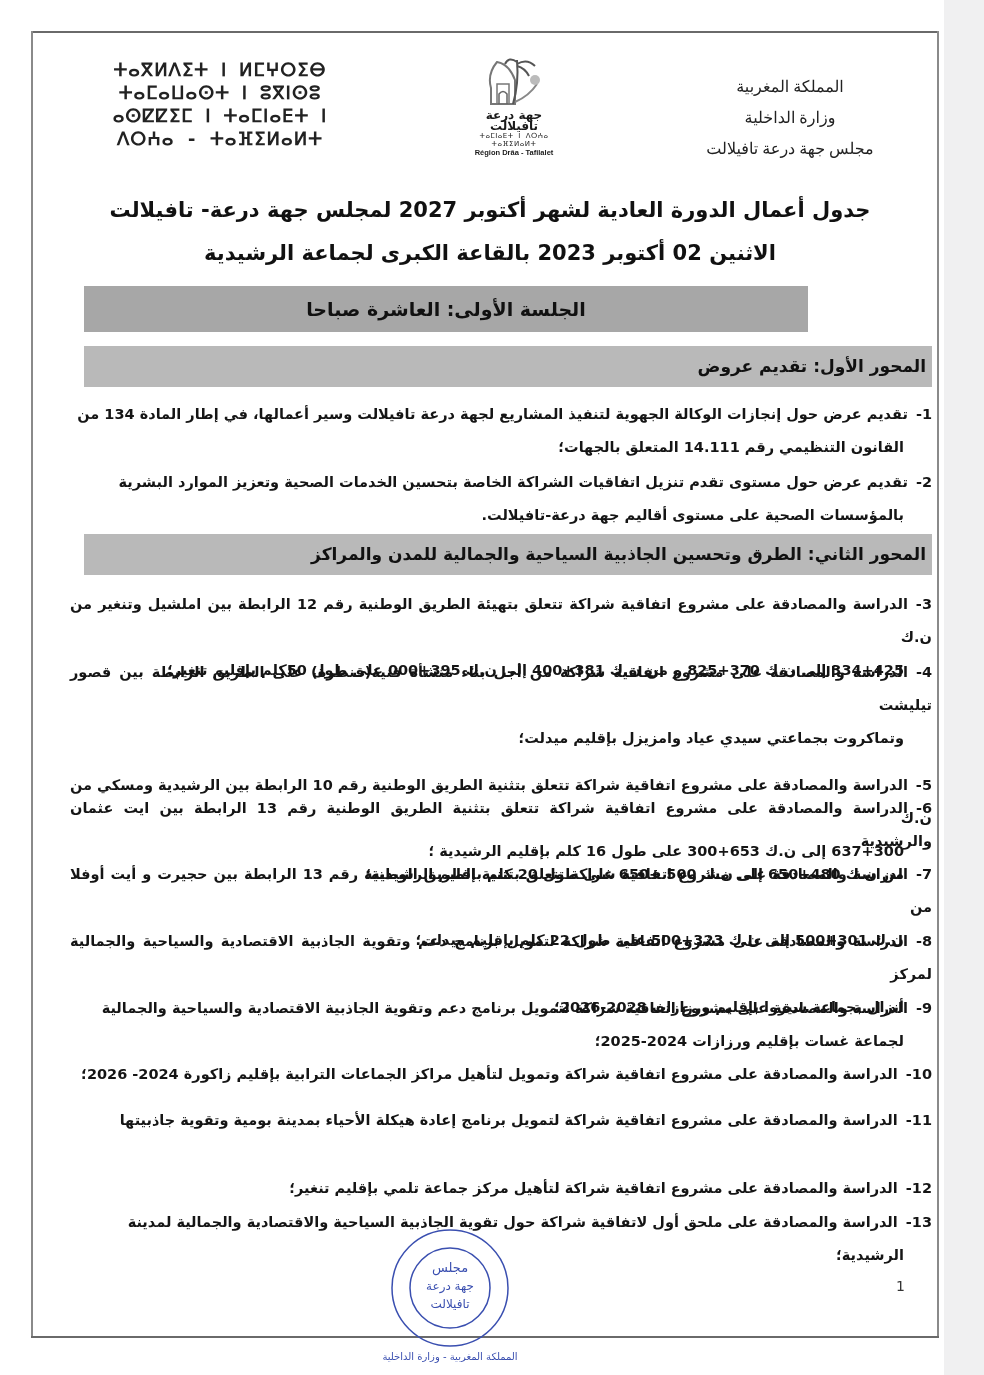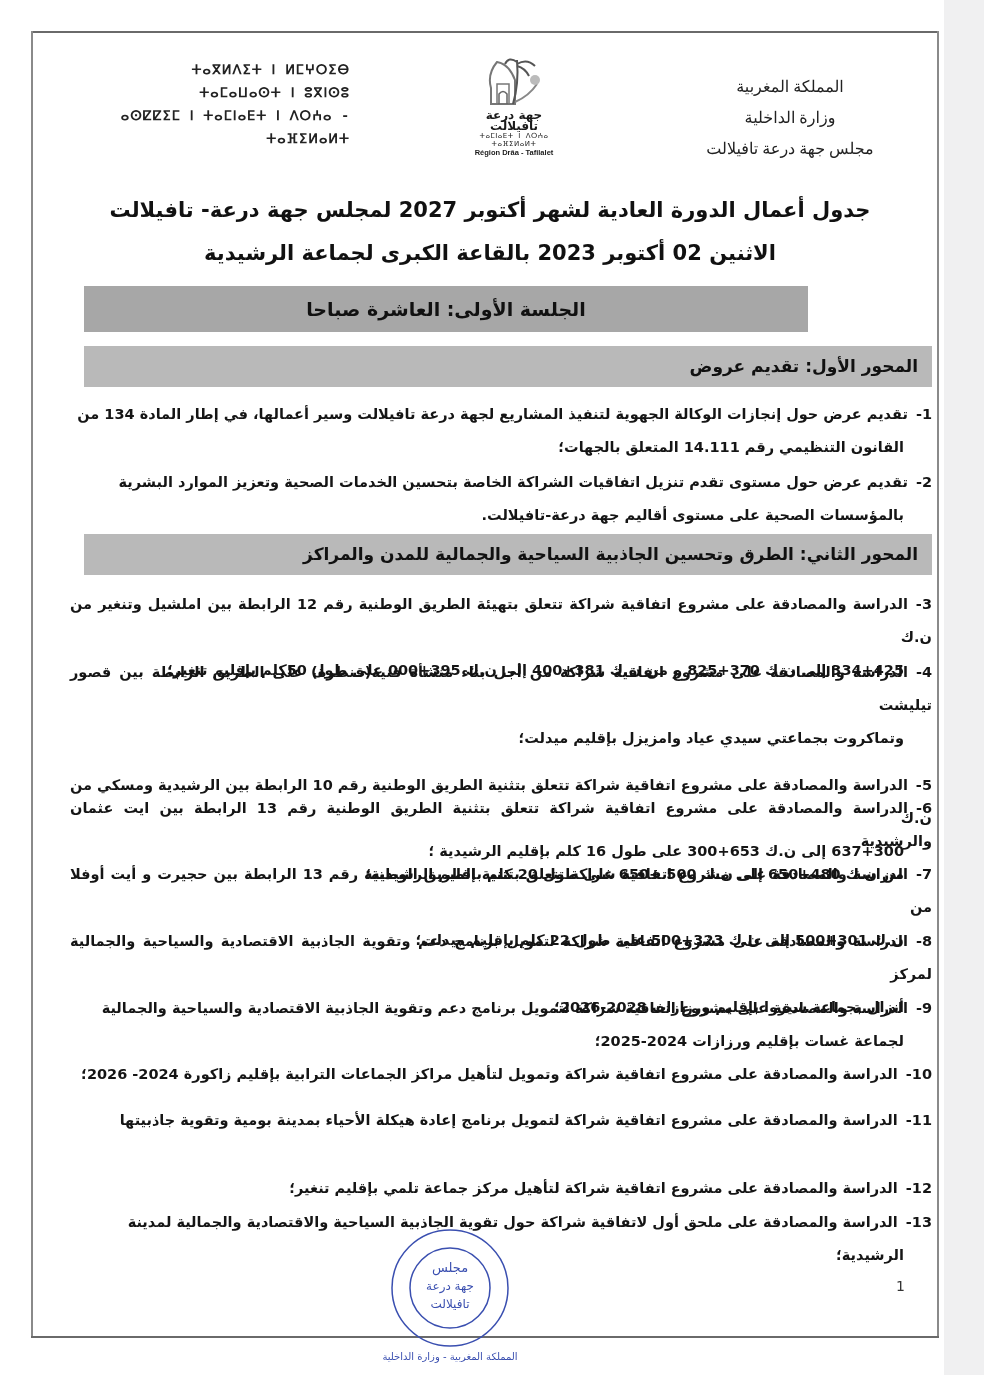--- a/index.html
+++ b/index.html
@@ -9,34 +9,34 @@
     font-family: "DejaVu Sans", sans-serif;
     color: #1a1a1a;
   }
   .side-strip { position: absolute; top: 0; right: 0; width: 40px; height: 1375px; background: #f0f0f1; }
   .frame-top { position: absolute; left: 31px; top: 31px; width: 908px; height: 2px; background: #6a6a6a; }
   .frame-right { position: absolute; left: 937px; top: 31px; width: 2px; height: 1305px; background: #8a8a8a; }
   .frame-left { position: absolute; left: 31px; top: 31px; width: 2px; height: 1305px; background: #8a8a8a; }
   .frame-bottom { position: absolute; left: 31px; top: 1336px; width: 908px; height: 2px; background: #6a6a6a; }
 
   .hdr-ar { position: absolute; left: 700px; top: 58px; width: 180px; direction: rtl; text-align: center; font-family: Liberation Serif, serif; font-size: 16px; line-height: 31px; color: #222; margin-top: 13px; }
-  .hdr-tf { position: absolute; left: 90px; top: 58px; width: 260px; text-align: right; font-size: 13px; letter-spacing: 1px; line-height: 23px; font-weight: bold; color: #222; font-family: "DejaVu Sans Mono", monospace; }
+  .hdr-tf { position: absolute; left: 90px; top: 58px; width: 260px; text-align: center; font-size: 18px; letter-spacing: 1px; line-height: 23px; font-weight: bold; color: #222; font-family: "DejaVu Sans Mono", monospace; }
   .logo { position: absolute; left: 466px; top: 54px; width: 96px; height: 100px; text-align: center; }
   .logo svg { display: block; margin: 0 auto; }
   .logo-ar { font-size: 12px; font-weight: bold; line-height: 11px; direction: rtl; }
   .logo-tf { font-size: 7px; line-height: 8px; letter-spacing: 0.5px; font-family: "DejaVu Sans Mono", monospace; }
   .logo-fr { font-size: 7.5px; line-height: 9px; font-weight: bold; font-family: "Liberation Sans", sans-serif; }
 
   .title { position: absolute; left: 60px; width: 860px; text-align: center; direction: rtl; font-size: 21px; font-weight: bold; color: #111; }
   .title1 { top: 198px; }
   .title2 { top: 241px; }
 
   .bar { position: absolute; left: 84px; width: 724px; background: #aeaeae; direction: rtl; font-weight: bold; color: #111; }
   .bar-session { top: 286px; height: 46px; text-align: center; font-size: 19px; line-height: 46px; background: #a7a7a7; }
-  .bar-axis { left: 84px; width: 848px; height: 41px; line-height: 41px; font-size: 17px; padding-right: 14px; box-sizing: border-box; background: #b9b9b9; text-align: right; }
+  .bar-axis { left: 84px; width: 848px; height: 41px; line-height: 41px; font-size: 17px; padding-right: 6px; box-sizing: border-box; background: #b9b9b9; text-align: right; }
   .bar-axis1 { top: 346px; }
   .bar-axis2 { top: 534px; }
 
   .items { position: absolute; left: 70px; width: 862px; direction: rtl; }
   .item { position: absolute; right: 0; width: 862px; font-size: 14.5px; font-weight: bold; line-height: 33px; text-align: justify; color: #151515; }
   .item .num { padding-left: 8px; }
   .item .l2 { display: block; padding-right: 28px; }
 
   .page-num { position: absolute; left: 896px; top: 1278px; font-size: 14px; color: #333; }
   .stamp { position: absolute; left: 370px; top: 1228px; width: 160px; height: 140px; }

